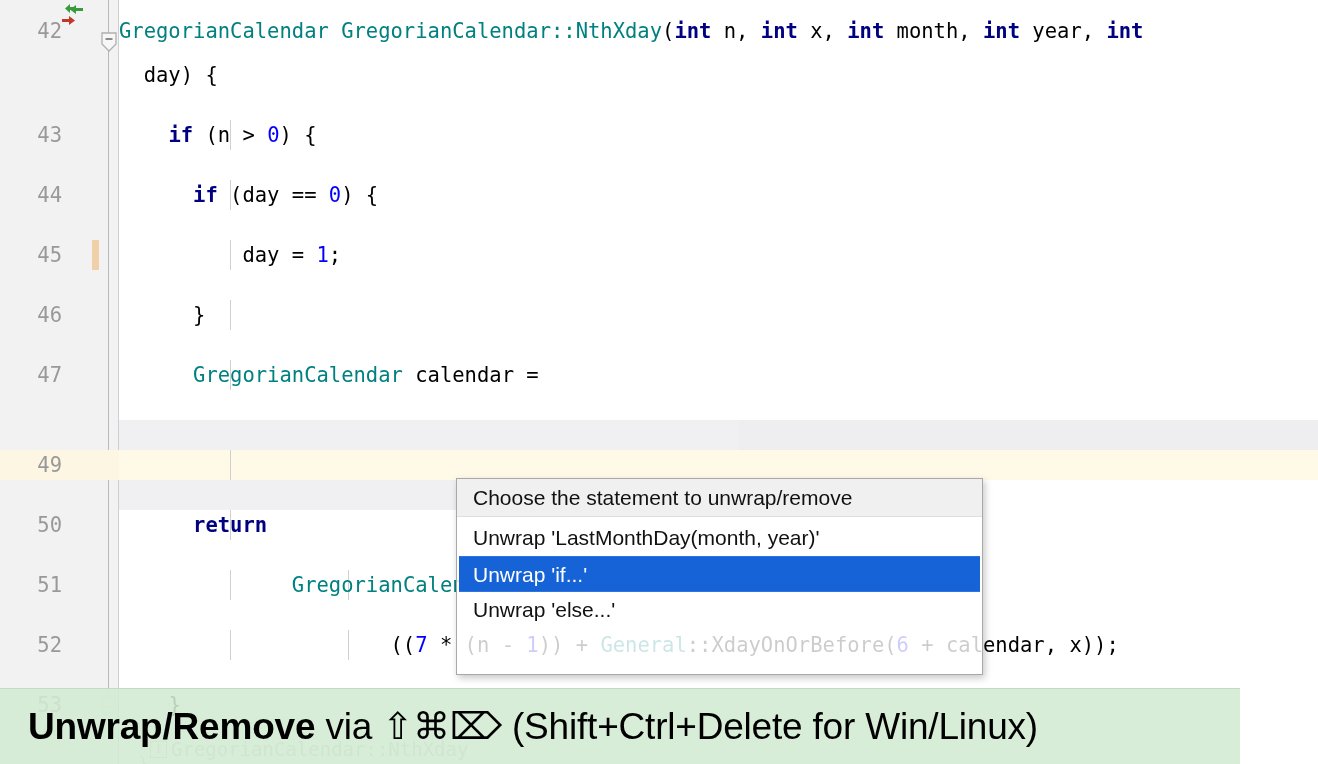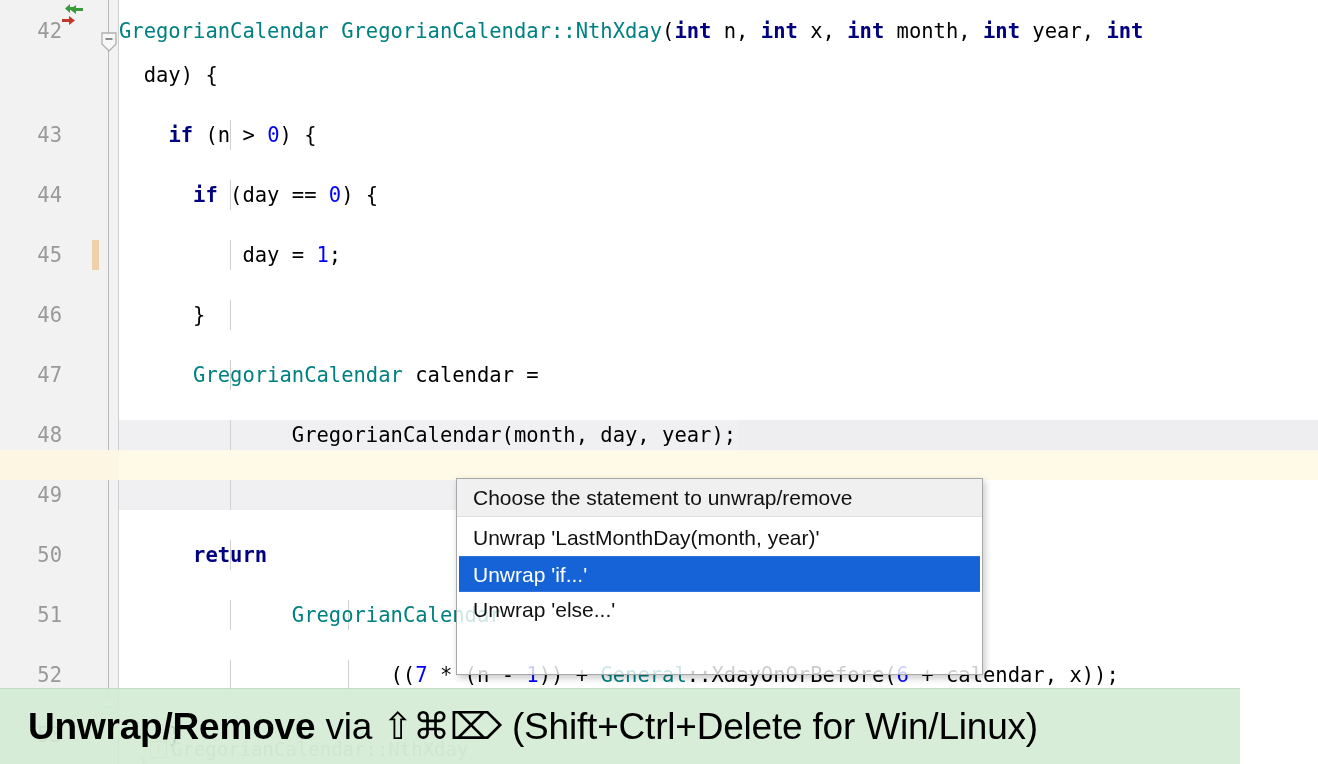--- a/index.html
+++ b/index.html
@@ -215,25 +215,20 @@
         <div class="ig" style="left:230px"></div>
         <span class="code"><span>      </span><span>}</span></span>
       </div>
 
       <div class="line" style="top:180px">
         <span class="lno">47</span>
         <div class="ig" style="left:230px"></div>
         <span class="code"><span>      </span><span class="typ">GregorianCalendar</span><span> calendar =</span></span>
       </div>
 
-      <div class="line" style="top:210px">
-        <span class="lno">48</span>
-        <div class="ig" style="left:230px"></div>
-        <span class="code"><span>              </span><span>GregorianCalendar(month, day, year);</span></span>
-      </div>
 
       <div class="line" style="top:240px">
         <span class="lno">49</span>
         <div class="ig" style="left:230px"></div>
       </div>
 
       <div class="line" style="top:270px">
         <span class="lno">50</span>
         <div class="ig" style="left:230px"></div>
         <span class="code"><span>      </span><span class="kw">return</span></span>

